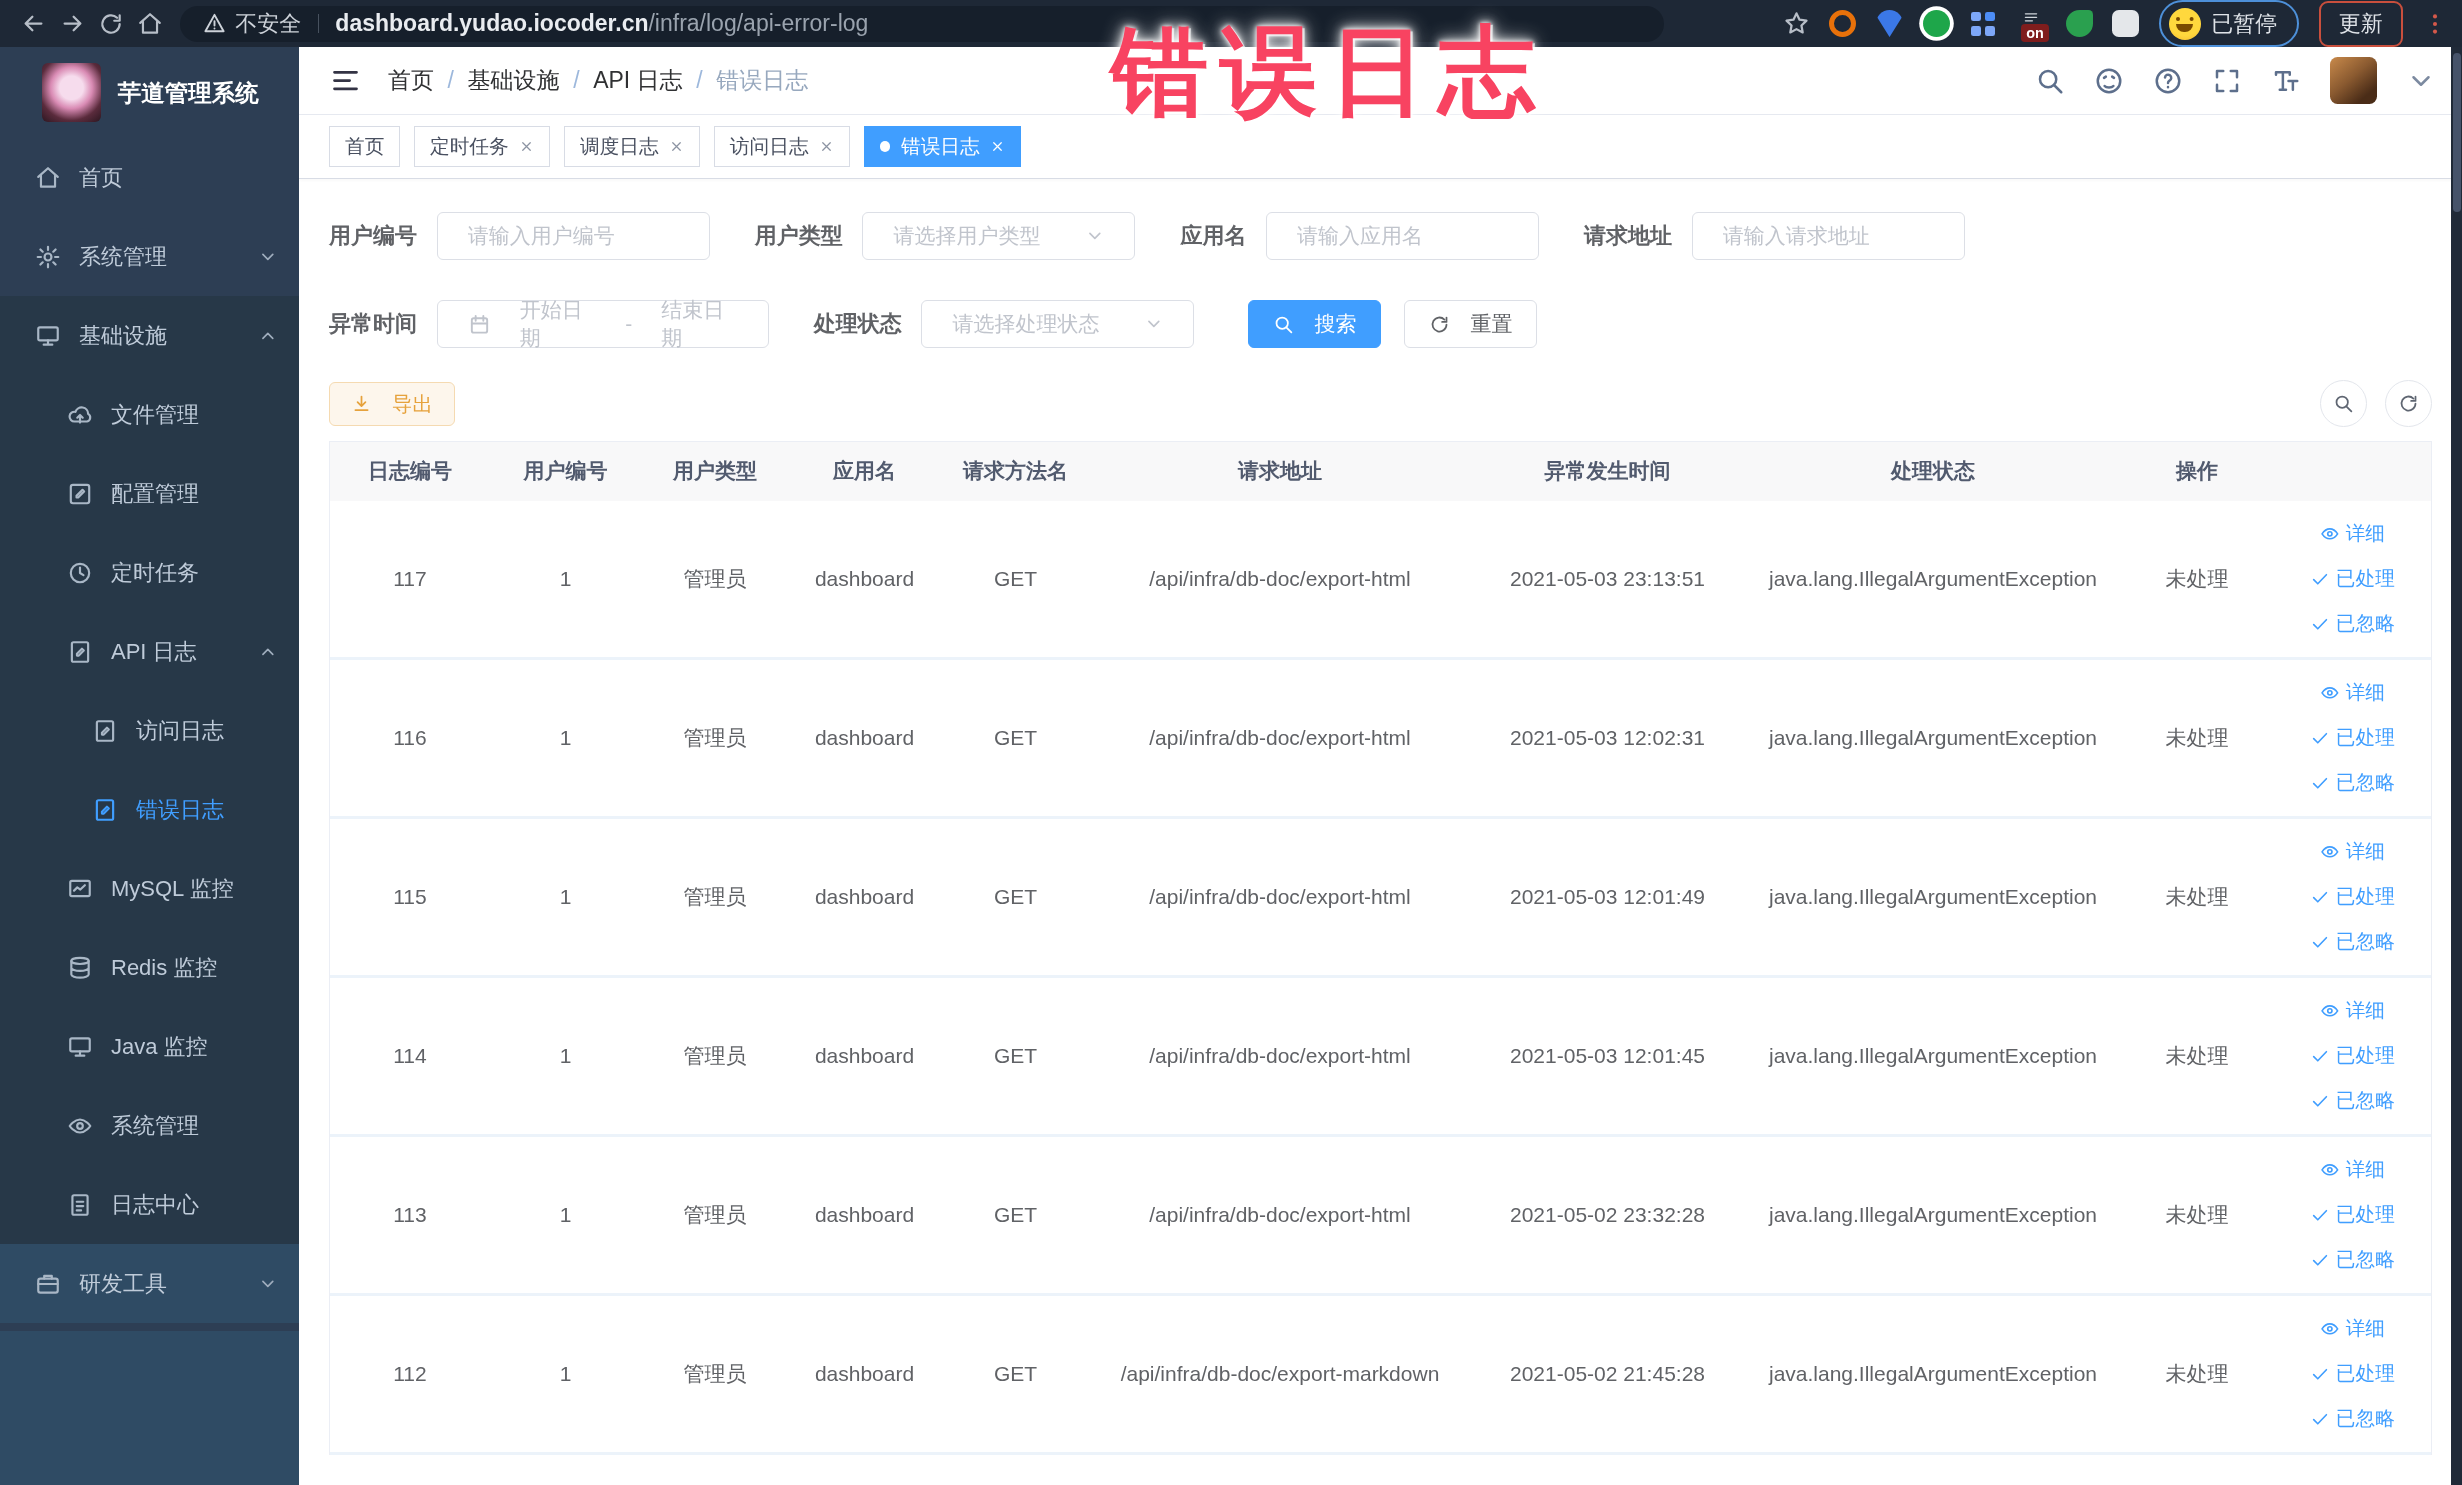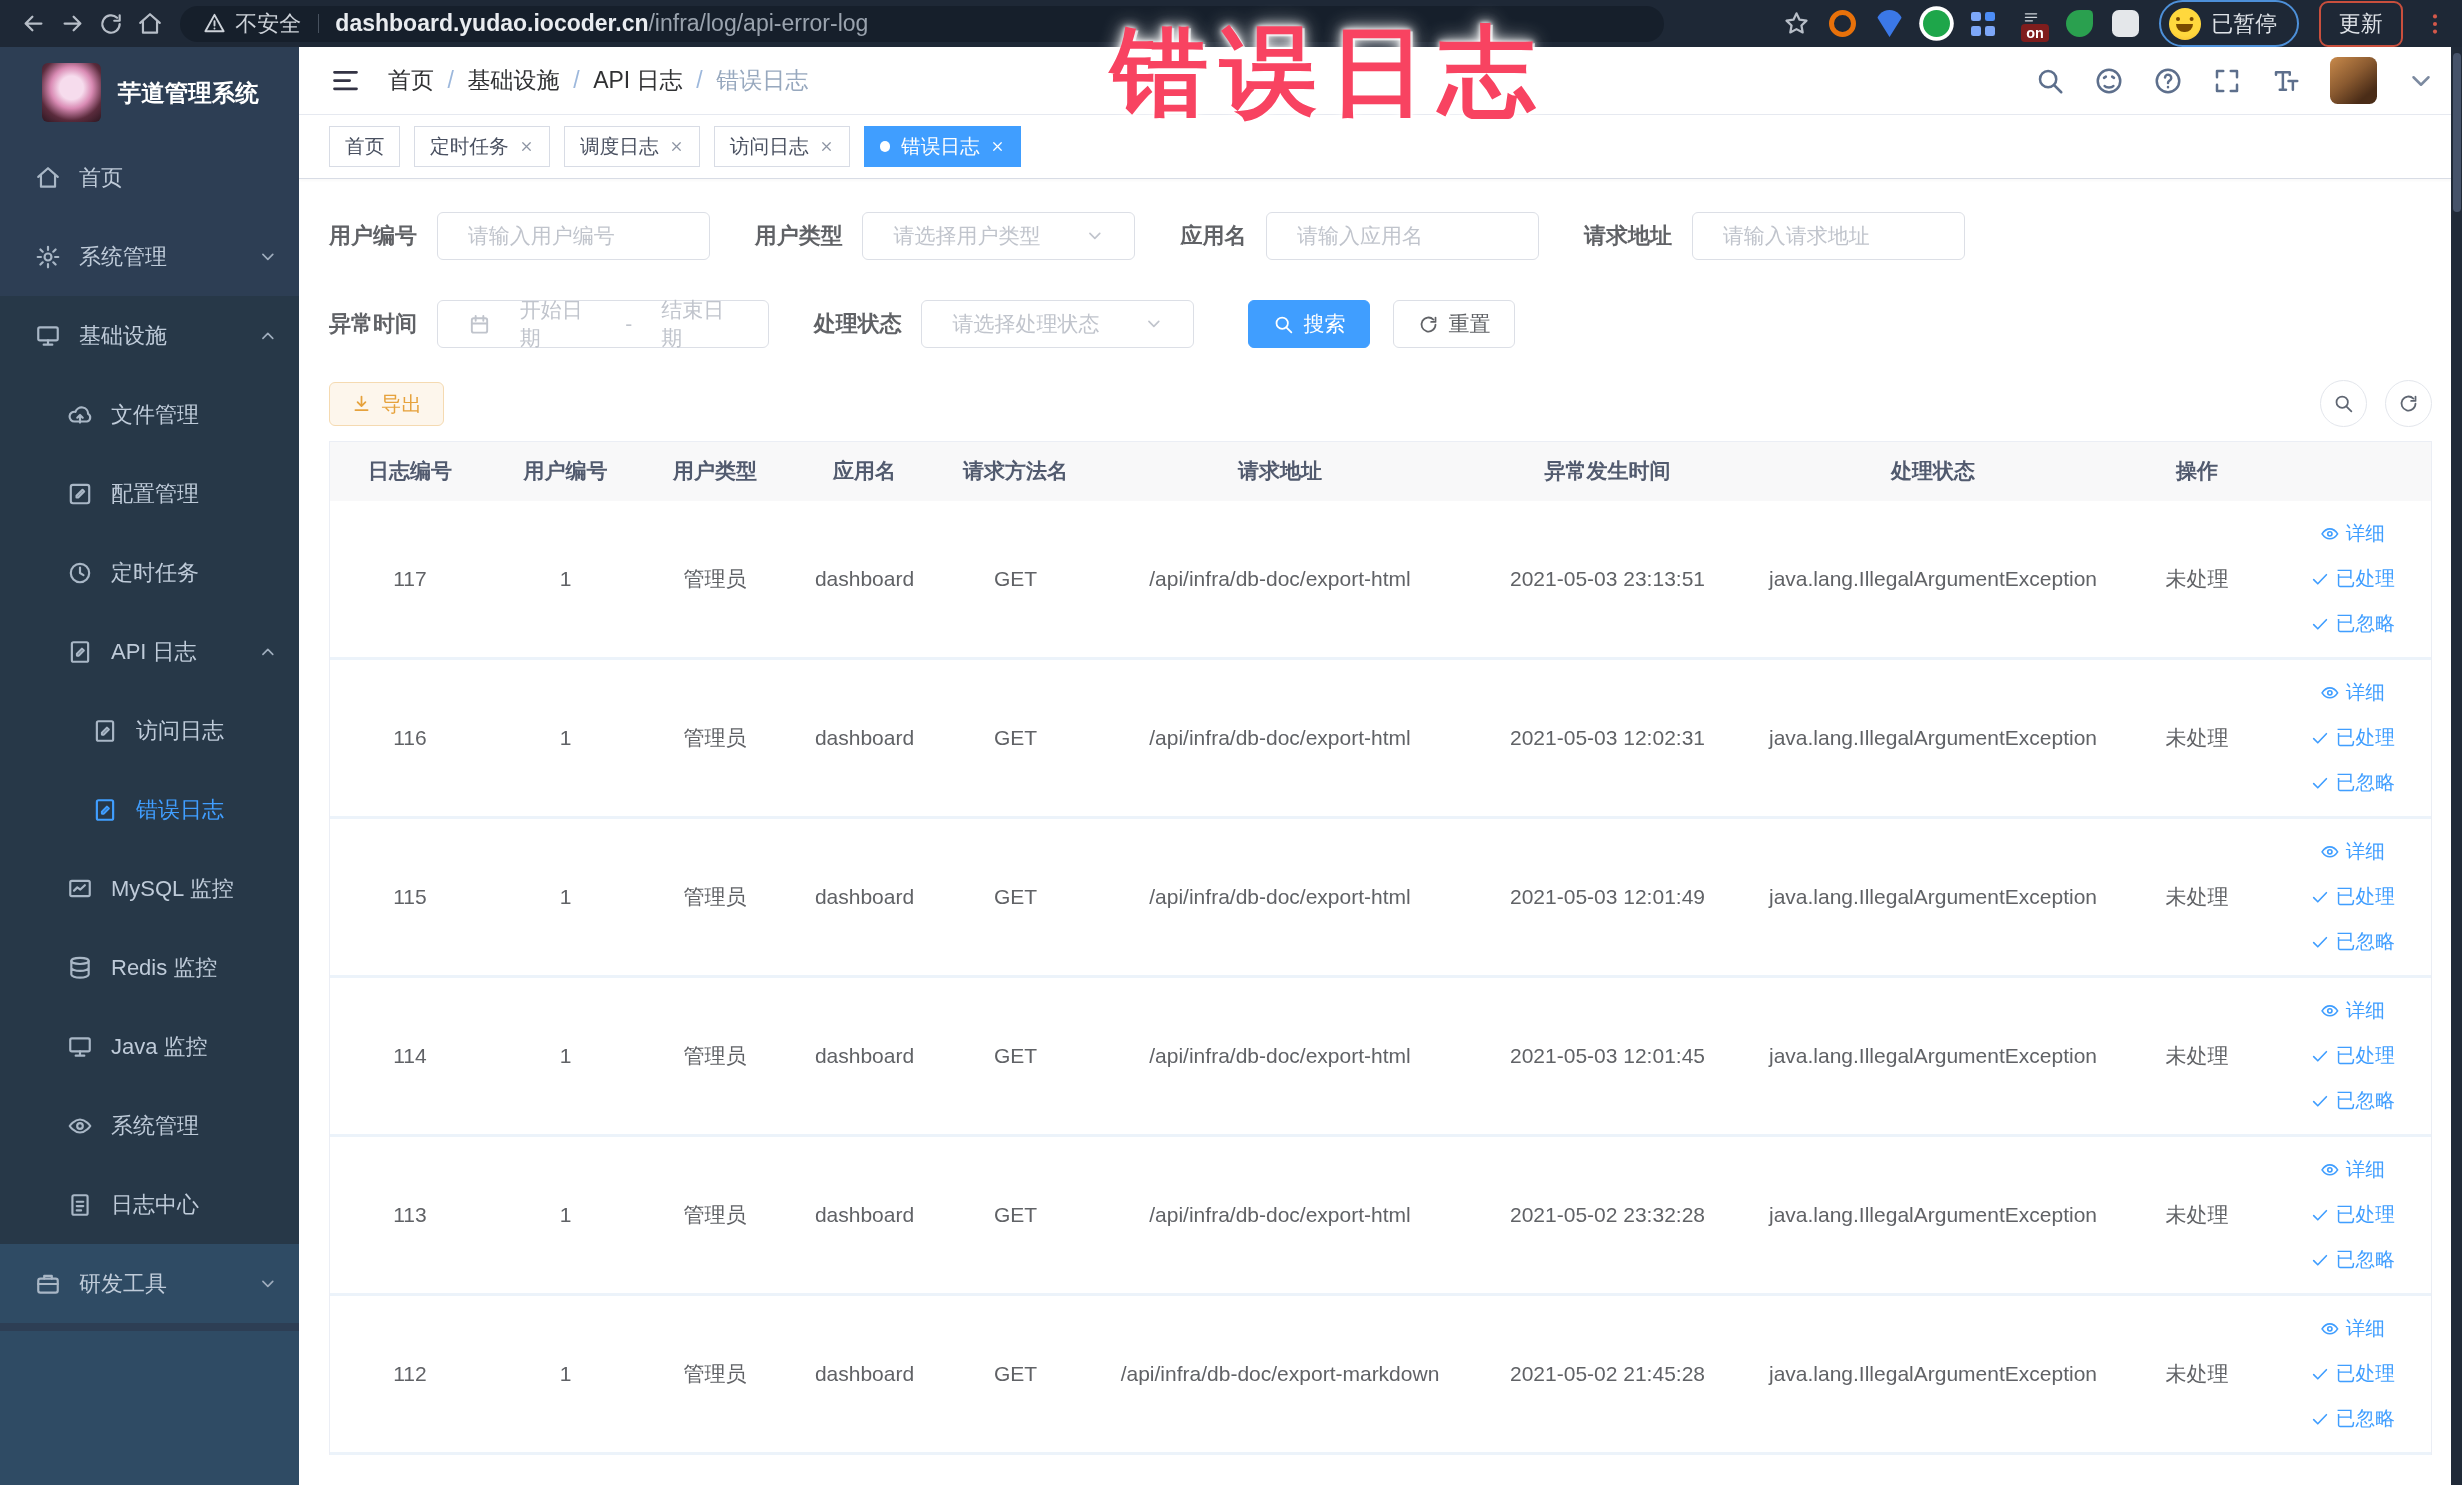--- a/index.html
+++ b/index.html
@@ -99,21 +99,21 @@
   input.finput { width:273px; outline:none; color:#606266; }
   input.finput::placeholder { color:#c0c4cc; }
   .fselect { width:273px; justify-content:space-between; }
   .fselect .ph { color:#c0c4cc; }
   .fselect .ic { width:19.7px; height:19.7px; color:#c0c4cc; }
   .fdate { width:332px; gap:29px;justify-content:flex-end; }
   .fdate .ic { width:23px; height:23px; color:#c0c4cc; flex:0 0 auto; }
   .fdate .ph { color:#c0c4cc; flex:1; }
   .fdate .dsep { color:#c0c4cc; text-align:center; flex:0 0 auto; }
   .gap2 { height:40px; }
-  .btn { height:48px; border-radius:6px; display:inline-flex; align-items:center; gap:9px; font-size:21px;
+  .btn { height:48px; border-radius:6px; display:inline-flex; align-items:center; gap:20px; font-size:21px;
          padding:0 24px; cursor:pointer; border:0.8px solid transparent; }
   .btn .ic { width:21px; height:21px; }
   .btn-primary { background:#409eff; border-color:#409eff; color:#fff; margin-left:9px; }
   .btn-plain { background:#fff; border-color:#dcdfe6; color:#606266; margin-left:23px; }
   .gap3 { height:32px; }
   .toolbar-row { display:flex; align-items:center; height:47px; }
   .btn-export { height:44px; background:#fdf6ec; border-color:#f5dab1; color:#e6a23c; padding:0 21px; font-size:20.4px; }
   .circ { width:47px; height:47px; border-radius:50%; border:0.8px solid #e3e6ec; display:flex; align-items:center;
           justify-content:center; color:#5f6672; background:#fff; cursor:pointer; }
   .circ .ic { width:21px; height:21px; }

